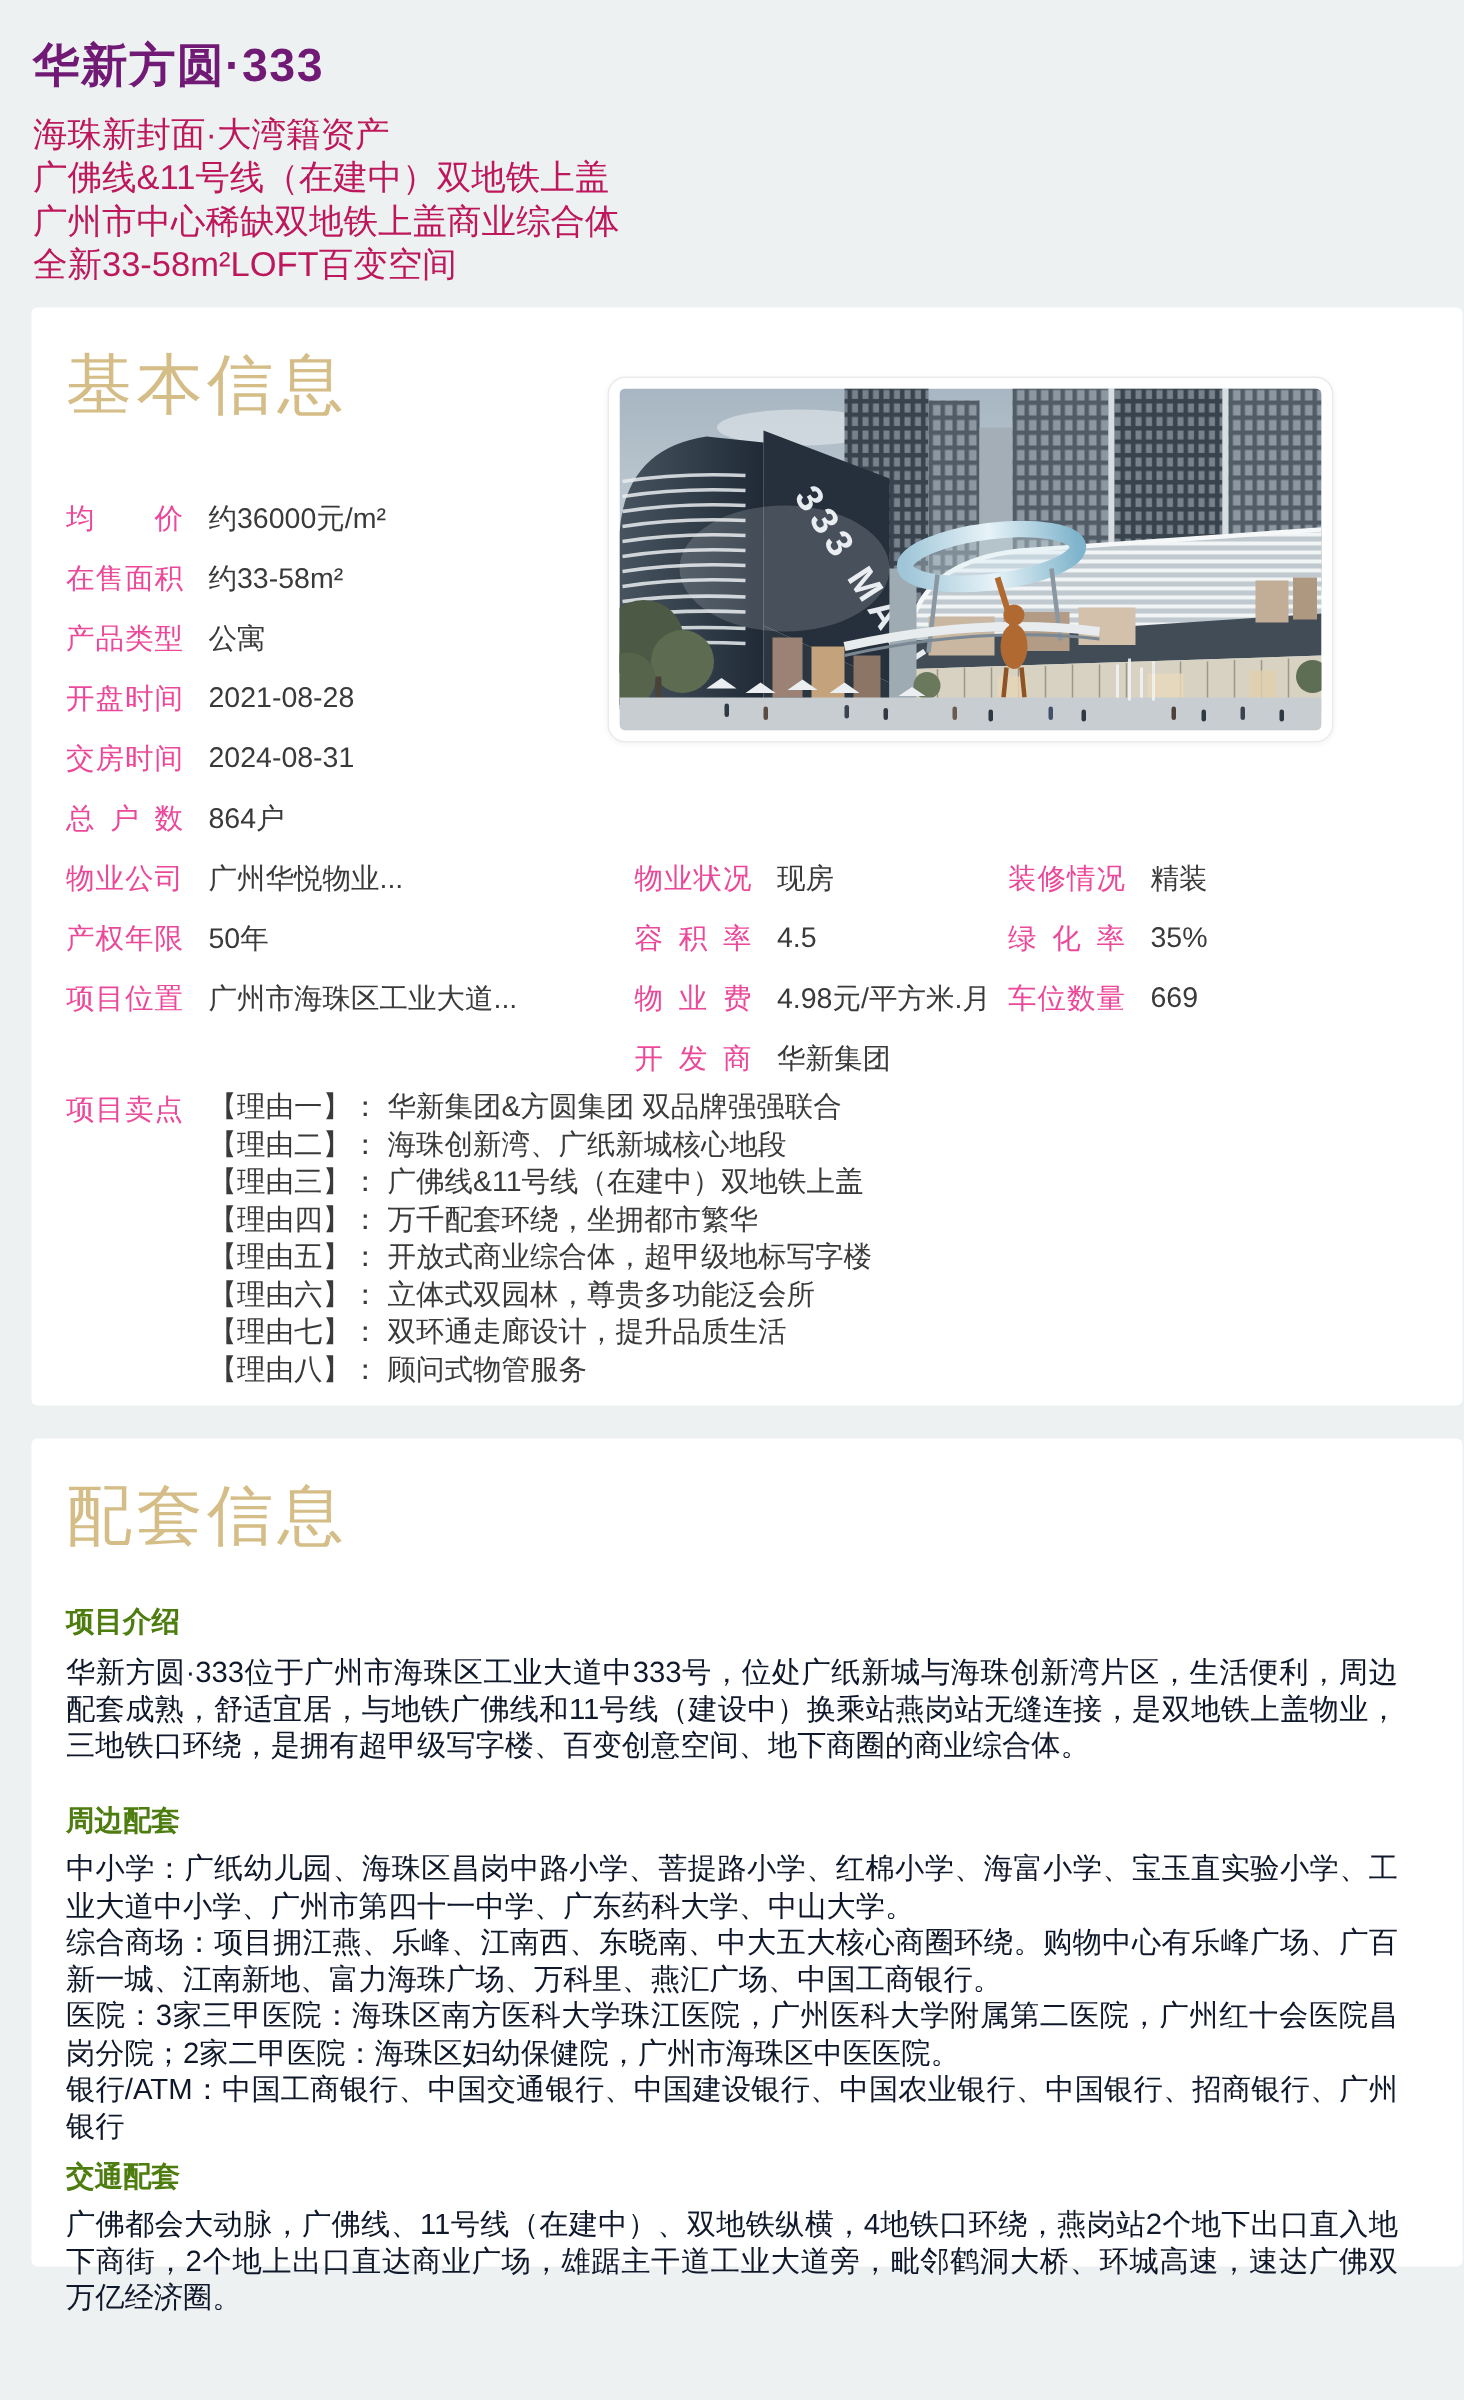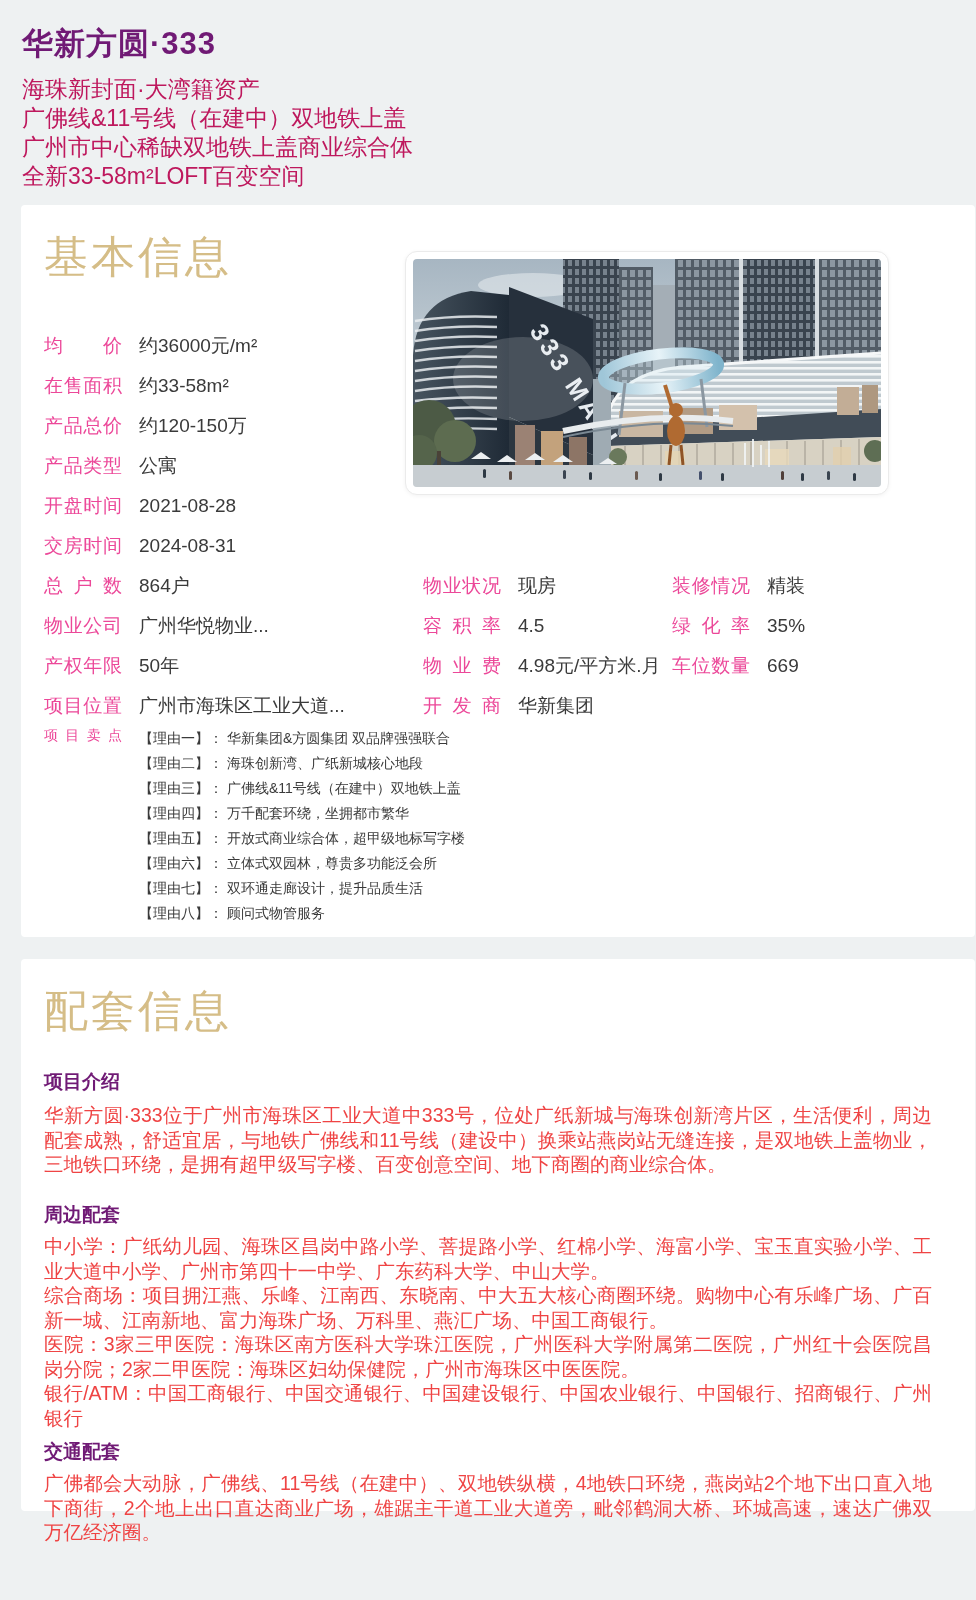--- a/index.html
+++ b/index.html
@@ -17,34 +17,34 @@
   #card-basic{top:205px;height:732px;}
   #card-amen{top:959px;height:552px;}
 
   .sec-title{position:absolute;left:23px;top:26px;font-size:44px;line-height:52px;font-weight:400;color:#d5bd87;letter-spacing:3px;margin:0;}
 
   .rows-left{position:absolute;left:23px;top:121px;width:360px;}
   .row{height:40px;display:flex;align-items:center;font-size:19px;}
   .lbl{width:78px;flex:none;color:#ec4899;text-align:justify;text-align-last:justify;}
   .val{margin-left:17px;color:#3a3a3a;white-space:nowrap;}
 
-  .sell-row{position:absolute;left:23px;top:521px;display:flex;font-size:14px;}
+  .sell-row{position:absolute;left:23px;top:521px;display:flex;font-size:19px;}
   .sell-row .lbl{margin-top:1px;}
   .sell-list{margin:0 0 0 17px;padding:0;list-style:none;color:#3a3a3a;line-height:25px;}
 
   .photo-frame{position:absolute;left:384px;top:46px;width:484px;height:244px;box-sizing:border-box;
     background:#fff;border:1px solid #ebebeb;border-radius:12px;padding:7px;box-shadow:0 1px 4px rgba(0,0,0,.05);}
   .photo-frame svg{display:block;width:100%;height:100%;border-radius:4px;}
 
   .grid-col{position:absolute;top:361px;}
   #gcol1{left:402px;width:252px;}
   #gcol2{left:651px;width:262px;}
 
-  .sub-head{position:absolute;left:23px;font-size:19px;line-height:25px;color:#701a75;margin:0;}
-  .para{position:absolute;left:23px;width:888px;font-size:19.5px;line-height:24.5px;color:#ef4444;text-align:justify;margin:0;}
+  .sub-head{position:absolute;left:23px;font-size:19px;line-height:25px;color:#4d7c0f;margin:0;}
+  .para{position:absolute;left:23px;width:888px;font-size:19.5px;line-height:24.5px;color:#0f172a;text-align:justify;margin:0;}
   .para p{margin:0;}
   #h-intro{top:110px;}
   #p-intro{top:144px;}
   #h-around{top:243px;}
   #p-around{top:275px;}
   #h-traffic{top:480px;}
   #p-traffic{top:512px;}
 </style>
 </head>
 <body>
@@ -63,24 +63,20 @@
   <h2 class="sec-title">基本信息</h2>
 
   <div class="rows-left">
     <div class="row">
         <div class="lbl">均价</div>
         <div class="val">约36000元/m²</div>
       </div>
     <div class="row">
         <div class="lbl">在售面积</div>
         <div class="val">约33-58m²</div>
-      </div>
-    <div class="row">
-        <div class="lbl">产品总价</div>
-        <div class="val">约120-150万</div>
       </div>
     <div class="row">
         <div class="lbl">产品类型</div>
         <div class="val">公寓</div>
       </div>
     <div class="row">
         <div class="lbl">开盘时间</div>
         <div class="val">2021-08-28</div>
       </div>
     <div class="row">

